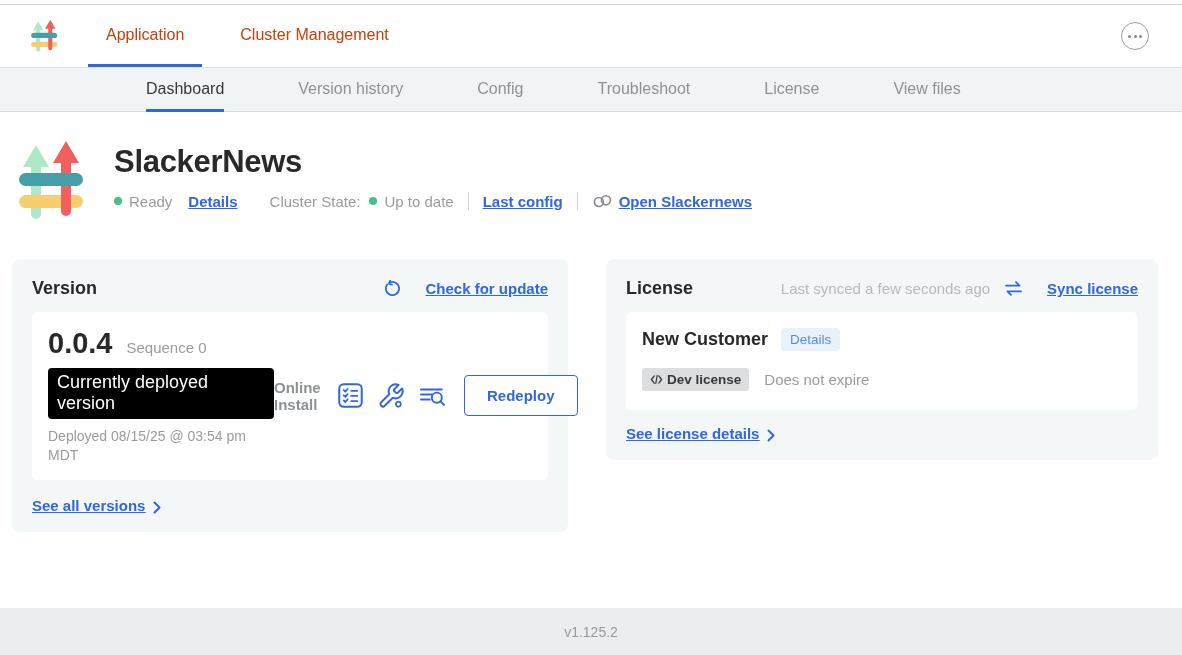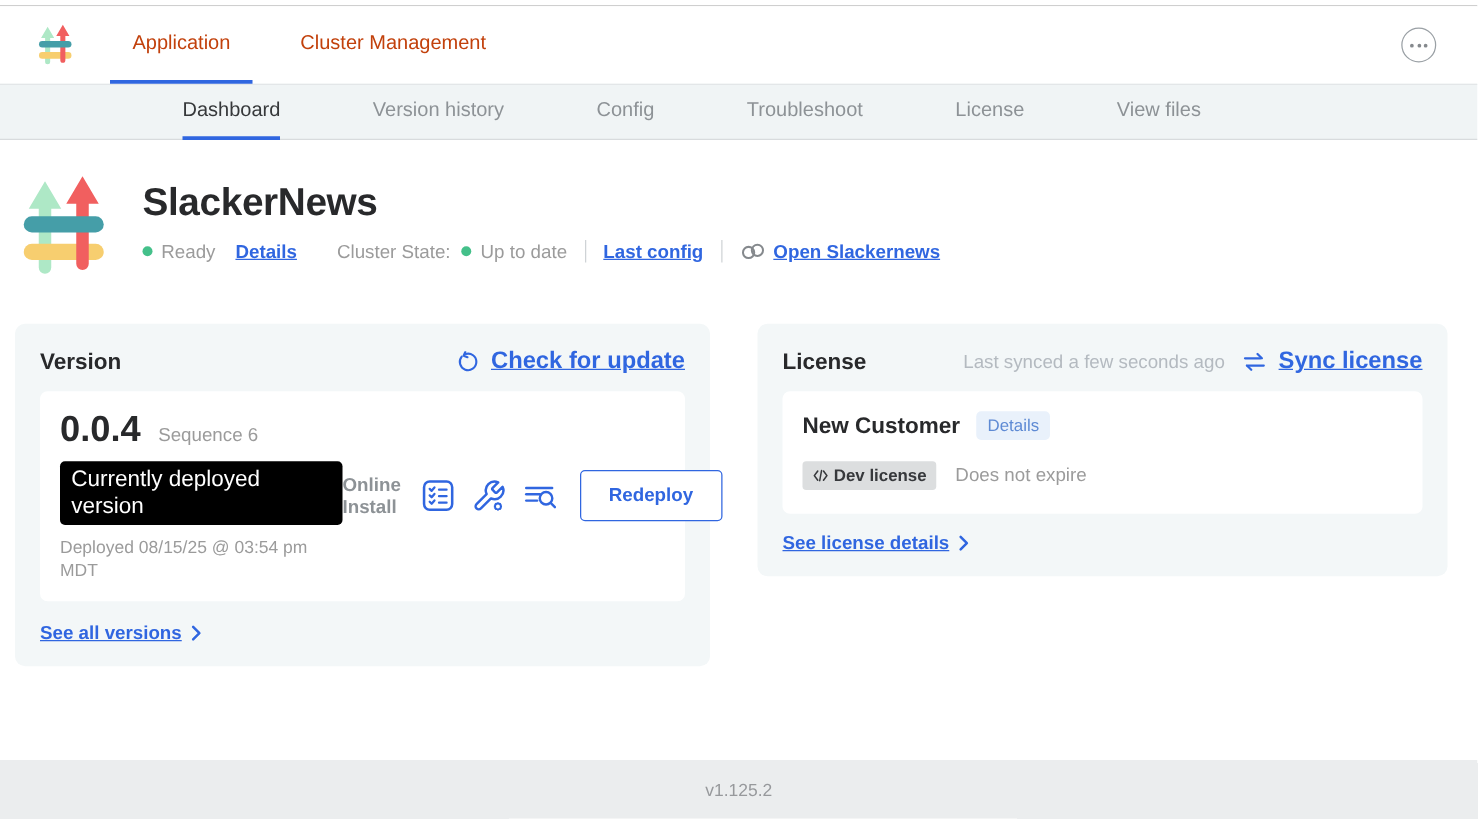--- a/index.html
+++ b/index.html
@@ -41,40 +41,40 @@
   .vdiv { width:1px; height:18px; background:#cfd3d6; margin:0 14px; }
   .openlink { display:flex; align-items:center; gap:6px; }
 
   
   .cards { display:flex; align-items:flex-start; gap:38px; padding:0 12px; margin-top:36px; }
   .card { background:#f3f7f8; border-radius:8px; padding:19px 20px 18px 20px; }
   .card.version { width:556px; }
   .card.license { width:552px; }
   .card-head { display:flex; align-items:center; }
   .card-title { font-size:18px; font-weight:bold; color:#28292b; }
-  .head-link { margin-left:auto; display:flex; align-items:center; gap:10px; font-size:19px; }
+  .head-link { margin-left:auto; display:flex; align-items:center; gap:24px; font-size:15px; }
   .muted-sync { color:#b4bac0; font-size:15px; margin-left:auto; margin-right:14px; }
   .inner { background:#fff; border-radius:6px; margin-top:13px; padding:15px 16px; }
 
   
   .v-inner { display:flex; align-items:center; }
   .v-left { flex:none; width:226px; }
   .v-num-row { display:flex; align-items:baseline; }
   .v-num { font-size:29px; font-weight:bold; color:#28292b; }
   .v-seq { font-size:15px; color:#9b9b9b; margin-left:14px; }
   .v-badge { display:inline-block; margin-top:8px; background:#000000; color:#fff; font-size:18px;
              padding:4px 9px 5px; border-radius:4px; }
   .v-deployed { margin-top:8px; font-size:14px; color:#9b9b9b; line-height:1.35; width:218px; }
   .v-right { display:flex; align-items:center; margin-left:auto; gap:13px; }
   .install-type { width:50px; font-size:15px; font-weight:bold; color:#8d9296; line-height:1.15; }
   .icon-btn { display:flex; align-items:center; justify-content:center; cursor:pointer; background:none; border:none; padding:0; }
   .redeploy { background:#fff; border:1px solid #3066e0; color:#3066e0; font-weight:bold;
               font-size:15px; padding:11px 22px; border-radius:4px; cursor:pointer;
               font-family:"Liberation Sans", sans-serif; margin-left:3px; }
-  .see-link { margin-top:17px; display:flex; align-items:center; gap:8px; font-size:15px; }
+  .see-link { margin-top:17px; display:flex; align-items:flex-end; gap:8px; font-size:15px;text-decoration:underline; }
 
   
   .l-row1 { display:flex; align-items:center; }
   .cust-name { font-size:18px; font-weight:bold; color:#28292b; }
   .chan-badge { margin-left:13px; background:#e9f1fb; color:#5e8ad4; font-size:13.5px;
                 padding:4px 9px; border-radius:4px; }
   .l-row2 { display:flex; align-items:center; margin-top:17px; }
   .type-badge { display:flex; align-items:center; gap:4px; background:#dcdedf; color:#37393c;
                 font-size:13.5px; font-weight:bold; padding:4px 8px; border-radius:3px; }
   .expiry { margin-left:15px; font-size:15px; color:#9b9b9b; }
@@ -180,21 +180,21 @@
           <path d="M6.6 0.6 L5.2 3.8 L8.4 5.1" fill="none" stroke="#3066e0" stroke-width="1.8" stroke-linejoin="round" stroke-linecap="round"></path>
         </svg>
         <span>Check for update</span>
       </span>
     </div>
 
     <div class="inner v-inner">
       <div class="v-left">
         <div class="v-num-row">
           <span class="v-num">0.0.4</span>
-          <span class="v-seq">Sequence 6</span>
+          <span class="v-seq">Sequence 0</span>
         </div>
         <span class="v-badge">Currently deployed version</span>
         <div class="v-deployed">Deployed 08/15/25 @ 03:54 pm MDT</div>
       </div>
       <div class="v-right">
         <div class="install-type">Online Install</div>
         <button class="icon-btn">
           <svg width="27" height="27" viewBox="0 0 24 24">
             <rect x="2" y="2" width="20" height="20" rx="4" fill="none" stroke="#3066e0" stroke-width="1.8"></rect>
             <path d="M6 7.2 l1.4 1.4 2-2.4" fill="none" stroke="#3066e0" stroke-width="1.6" stroke-linecap="round" stroke-linejoin="round"></path>

